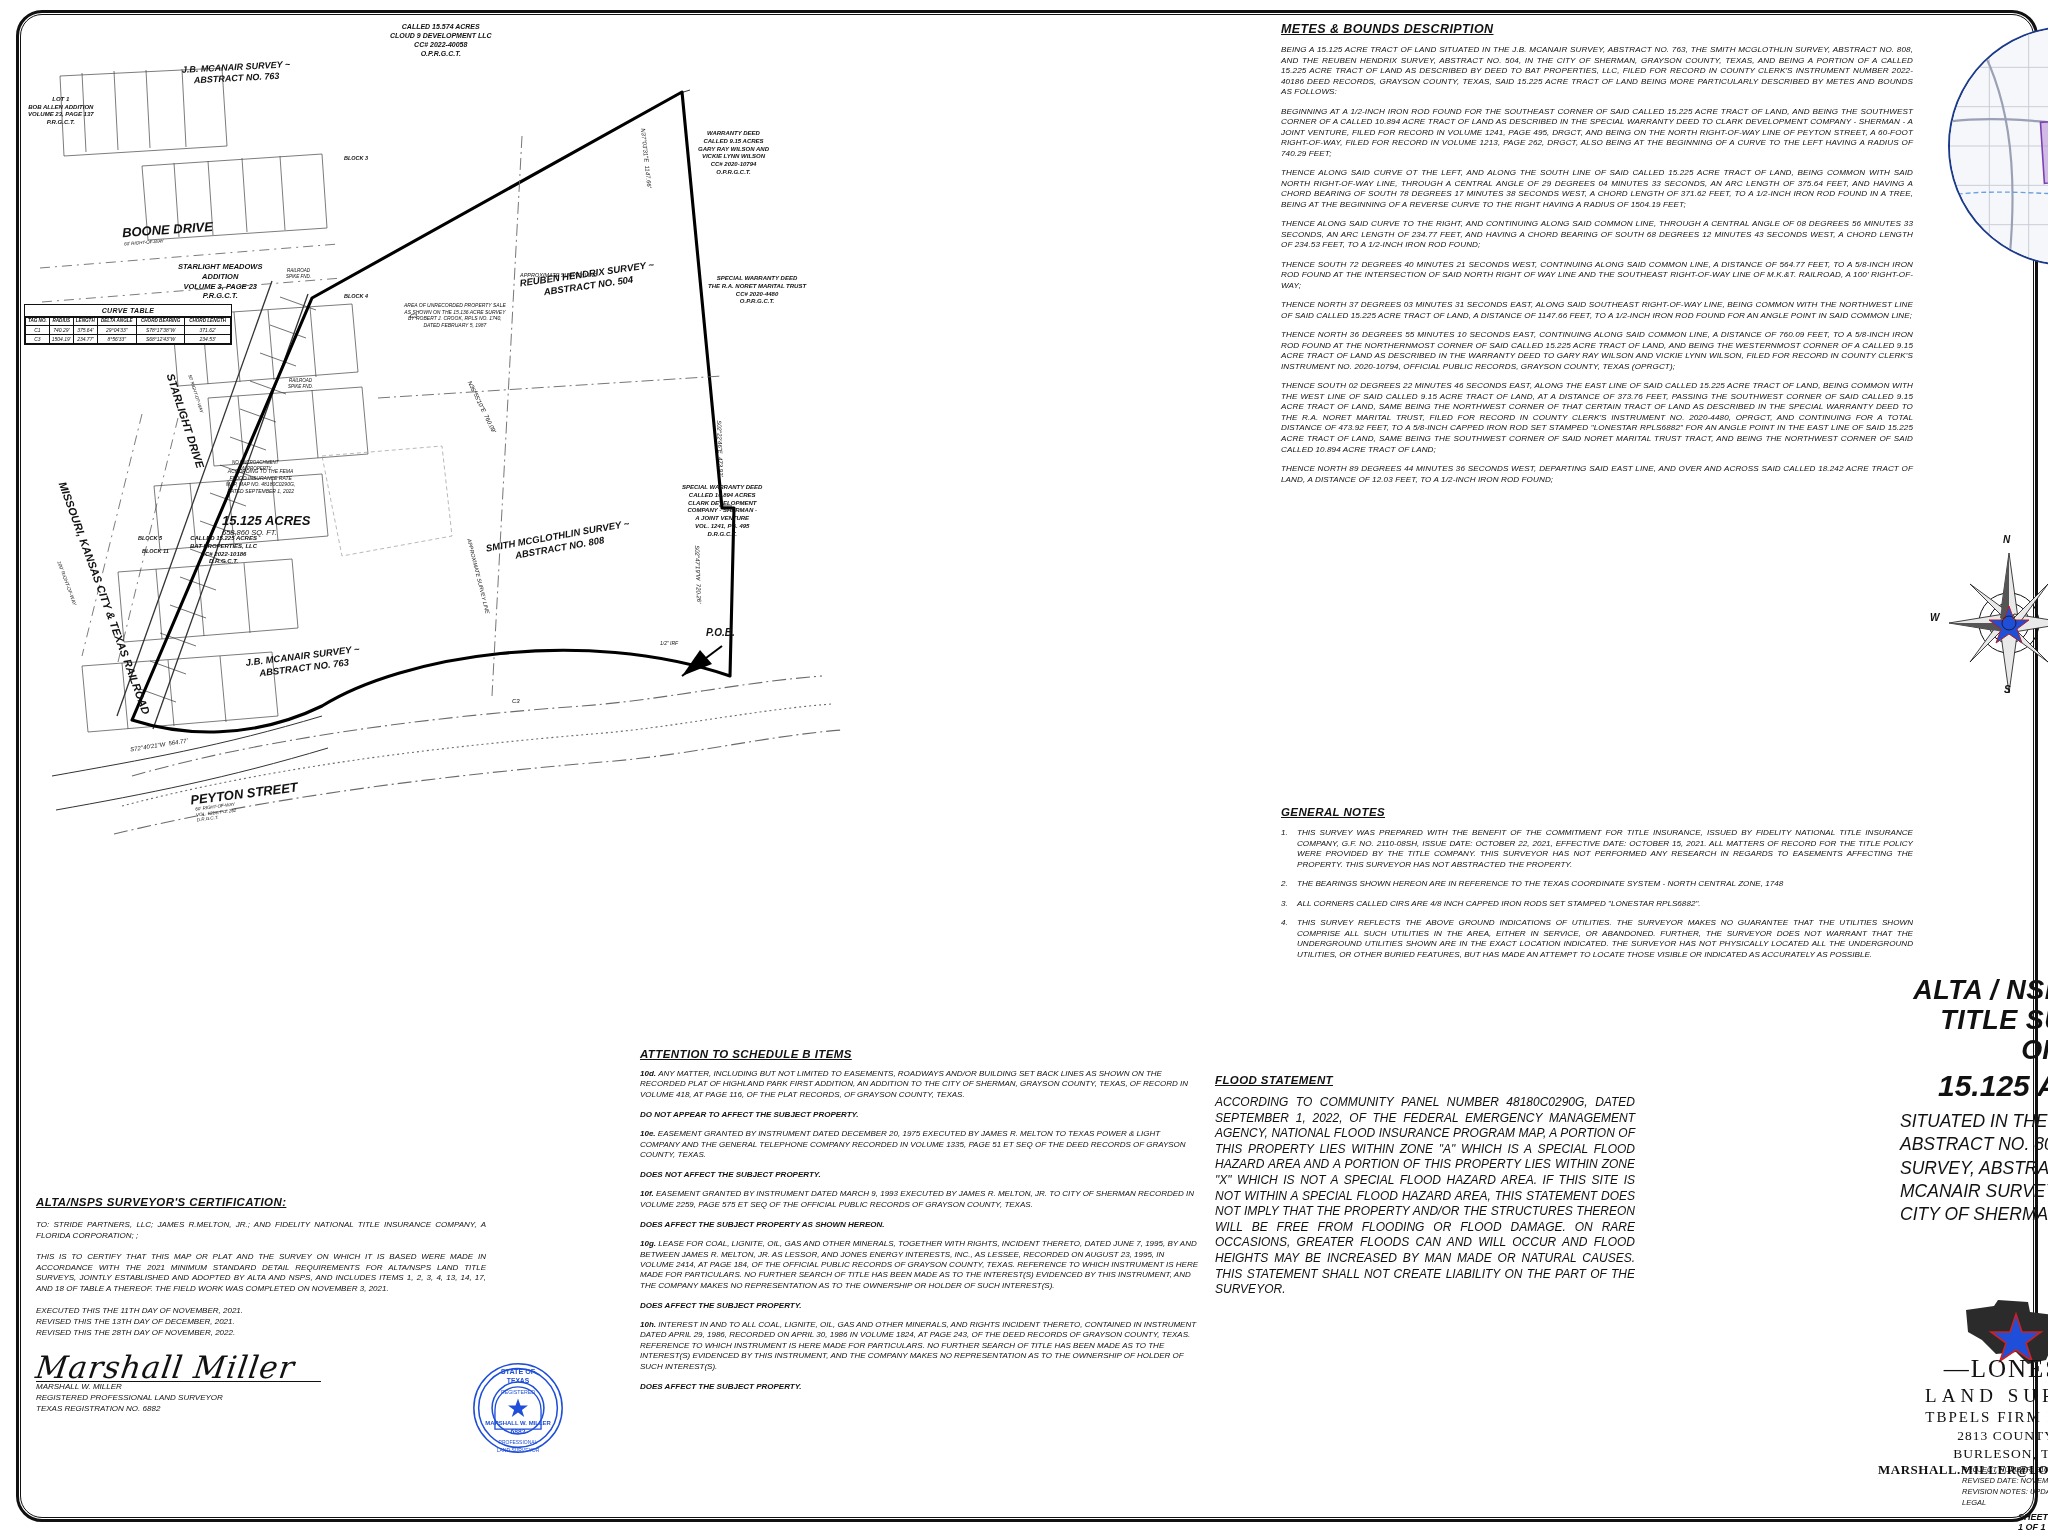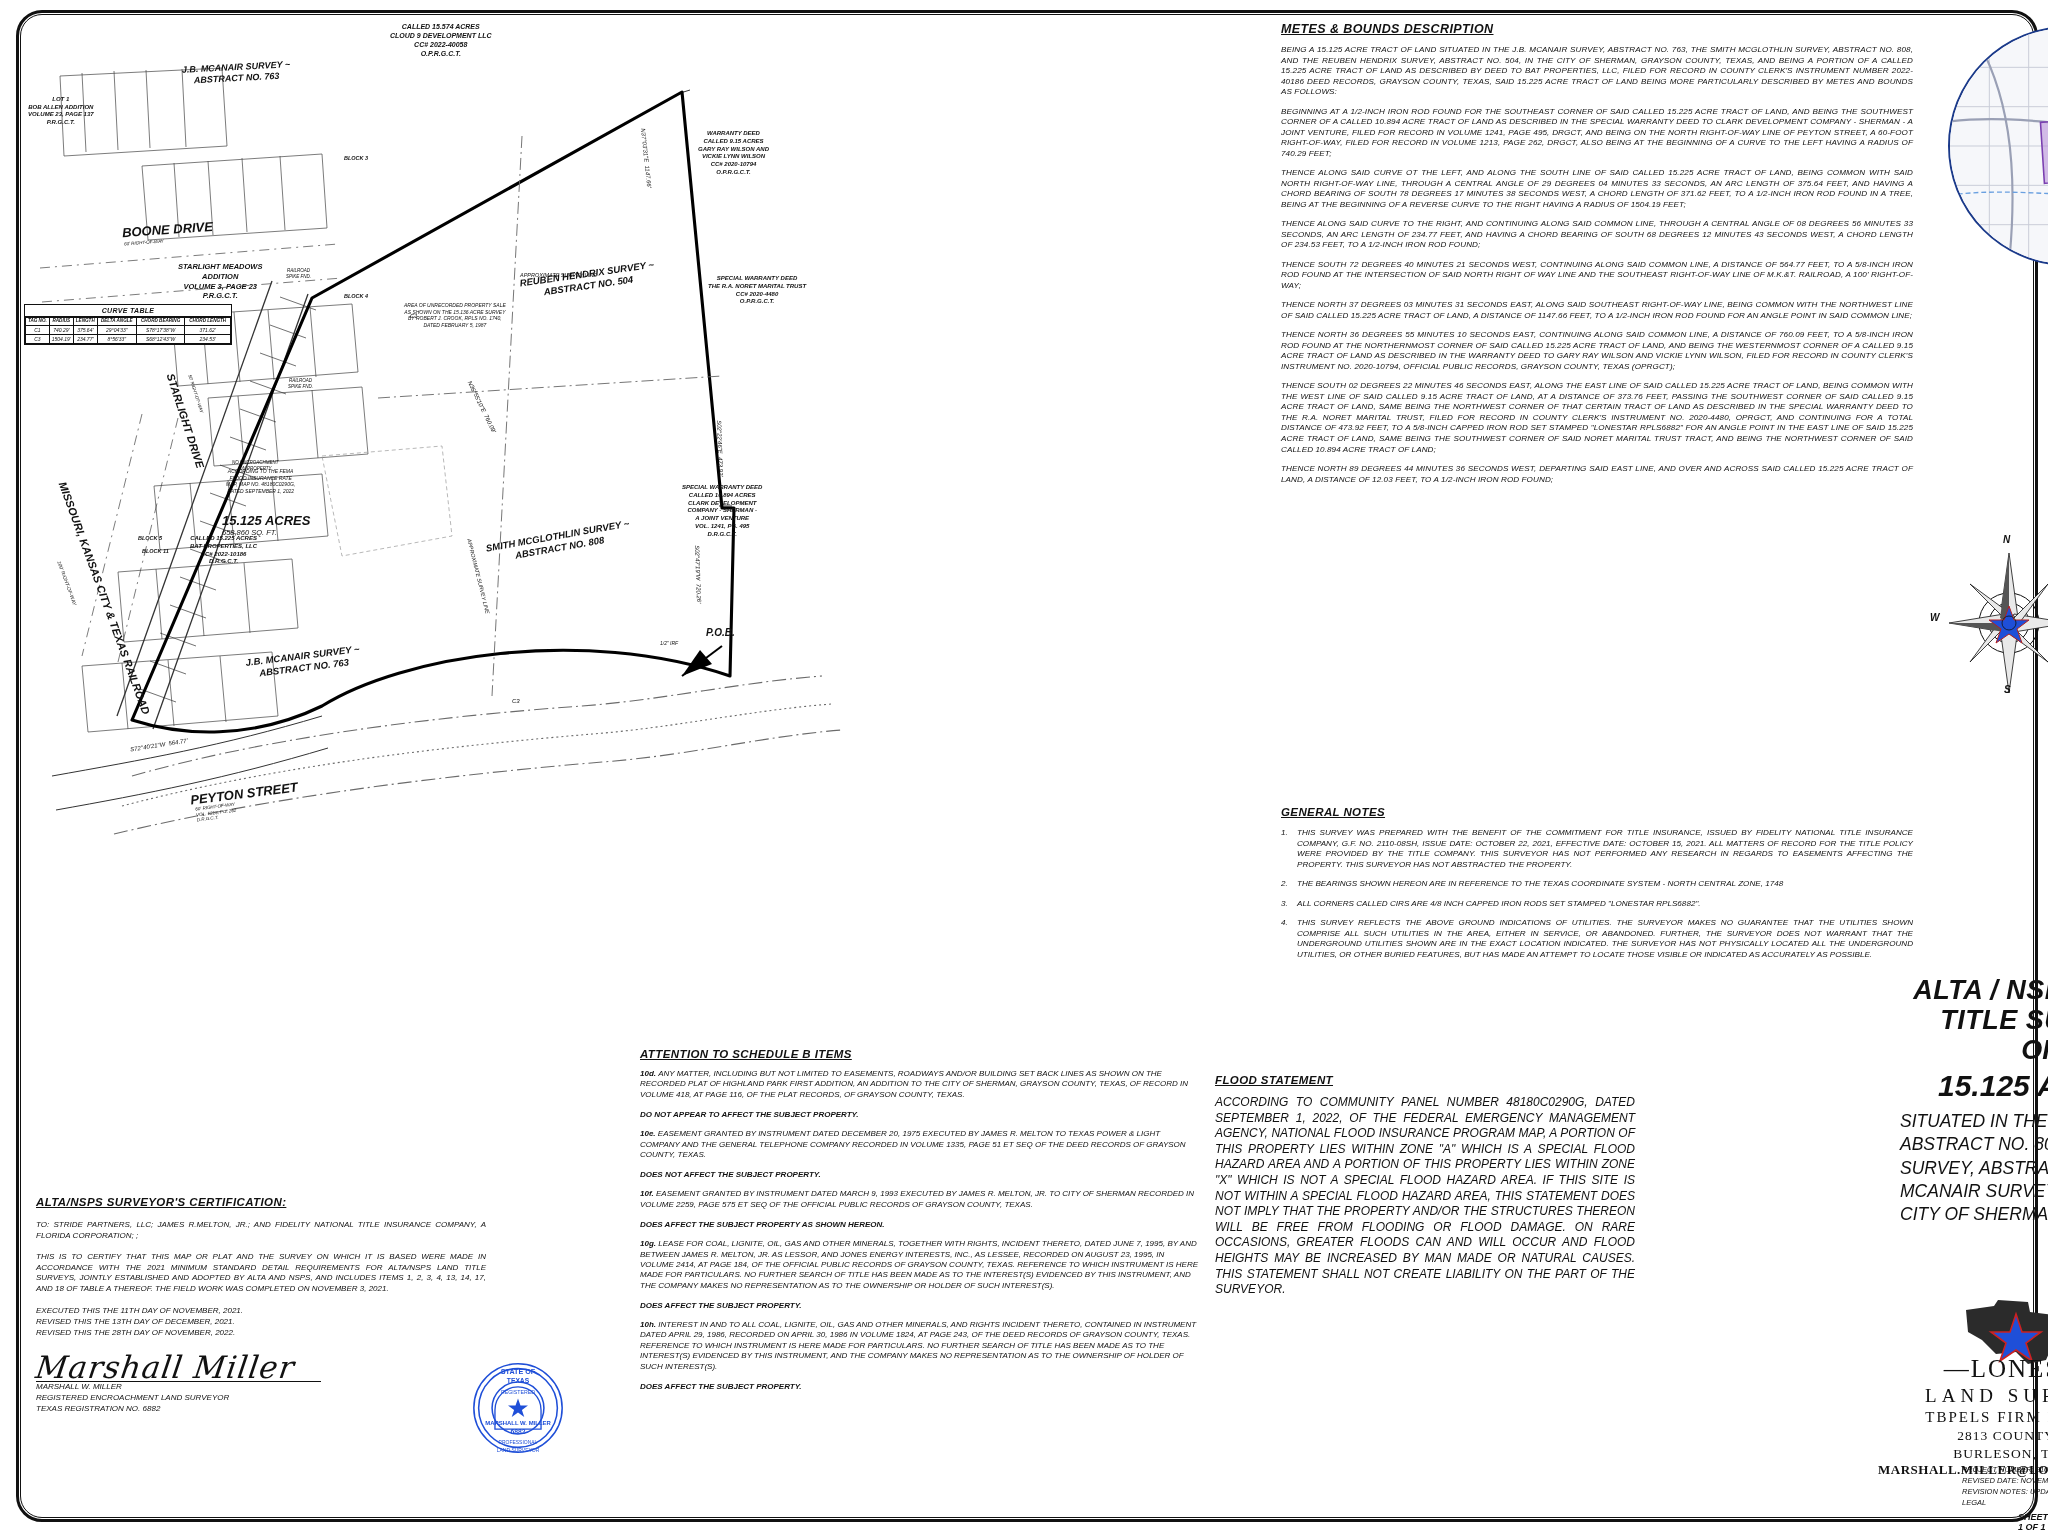--- a/index.html
+++ b/index.html
@@ -444,21 +444,21 @@
   <div class="blk" id="metes">
     <div class="hdr">METES &amp; BOUNDS DESCRIPTION</div>
     <p class="body-txt">BEING A 15.125 ACRE TRACT OF LAND SITUATED IN THE J.B. MCANAIR SURVEY, ABSTRACT NO. 763, THE SMITH MCGLOTHLIN SURVEY, ABSTRACT NO. 808, AND THE REUBEN HENDRIX SURVEY, ABSTRACT NO. 504, IN THE CITY OF SHERMAN, GRAYSON COUNTY, TEXAS, AND BEING A PORTION OF A CALLED 15.225 ACRE TRACT OF LAND AS DESCRIBED BY DEED TO BAT PROPERTIES, LLC, FILED FOR RECORD IN COUNTY CLERK'S INSTRUMENT NUMBER 2022-40186 DEED RECORDS, GRAYSON COUNTY, TEXAS, SAID 15.225 ACRE TRACT OF LAND BEING MORE PARTICULARLY DESCRIBED BY METES AND BOUNDS AS FOLLOWS:</p>
     <p class="body-txt">BEGINNING AT A 1/2-INCH IRON ROD FOUND FOR THE SOUTHEAST CORNER OF SAID CALLED 15.225 ACRE TRACT OF LAND, AND BEING THE SOUTHWEST CORNER OF A CALLED 10.894 ACRE TRACT OF LAND AS DESCRIBED IN THE SPECIAL WARRANTY DEED TO CLARK DEVELOPMENT COMPANY - SHERMAN - A JOINT VENTURE, FILED FOR RECORD IN VOLUME 1241, PAGE 495, DRGCT, AND BEING ON THE NORTH RIGHT-OF-WAY LINE OF PEYTON STREET, A 60-FOOT RIGHT-OF-WAY, FILED FOR RECORD IN VOLUME 1213, PAGE 262, DRGCT, ALSO BEING AT THE BEGINNING OF A CURVE TO THE LEFT HAVING A RADIUS OF 740.29 FEET;</p>
     <p class="body-txt">THENCE ALONG SAID CURVE OT THE LEFT, AND ALONG THE SOUTH LINE OF SAID CALLED 15.225 ACRE TRACT OF LAND, BEING COMMON WITH SAID NORTH RIGHT-OF-WAY LINE, THROUGH A CENTRAL ANGLE OF 29 DEGREES 04 MINUTES 33 SECONDS, AN ARC LENGTH OF 375.64 FEET, AND HAVING A CHORD BEARING OF SOUTH 78 DEGREES 17 MINUTES 38 SECONDS WEST, A CHORD LENGTH OF 371.62 FEET, TO A 1/2-INCH IRON ROD FOUND IN A TREE, BEING AT THE BEGINNING OF A REVERSE CURVE TO THE RIGHT HAVING A RADIUS OF 1504.19 FEET;</p>
     <p class="body-txt">THENCE ALONG SAID CURVE TO THE RIGHT, AND CONTINUING ALONG SAID COMMON LINE, THROUGH A CENTRAL ANGLE OF 08 DEGREES 56 MINUTES 33 SECONDS, AN ARC LENGTH OF 234.77 FEET, AND HAVING A CHORD BEARING OF SOUTH 68 DEGREES 12 MINUTES 43 SECONDS WEST, A CHORD LENGTH OF 234.53 FEET, TO A 1/2-INCH IRON ROD FOUND;</p>
     <p class="body-txt">THENCE SOUTH 72 DEGREES 40 MINUTES 21 SECONDS WEST, CONTINUING ALONG SAID COMMON LINE, A DISTANCE OF 564.77 FEET, TO A 5/8-INCH IRON ROD FOUND AT THE INTERSECTION OF SAID NORTH RIGHT OF WAY LINE AND THE SOUTHEAST RIGHT-OF-WAY LINE OF M.K.&amp;T. RAILROAD, A 100' RIGHT-OF-WAY;</p>
     <p class="body-txt">THENCE NORTH 37 DEGREES 03 MINUTES 31 SECONDS EAST, ALONG SAID SOUTHEAST RIGHT-OF-WAY LINE, BEING COMMON WITH THE NORTHWEST LINE OF SAID CALLED 15.225 ACRE TRACT OF LAND, A DISTANCE OF 1147.66 FEET, TO A 1/2-INCH IRON ROD FOUND FOR AN ANGLE POINT IN SAID COMMON LINE;</p>
     <p class="body-txt">THENCE NORTH 36 DEGREES 55 MINUTES 10 SECONDS EAST, CONTINUING ALONG SAID COMMON LINE, A DISTANCE OF 760.09 FEET, TO A 5/8-INCH IRON ROD FOUND AT THE NORTHERNMOST CORNER OF SAID CALLED 15.225 ACRE TRACT OF LAND, AND BEING THE WESTERNMOST CORNER OF A CALLED 9.15 ACRE TRACT OF LAND AS DESCRIBED IN THE WARRANTY DEED TO GARY RAY WILSON AND VICKIE LYNN WILSON, FILED FOR RECORD IN COUNTY CLERK'S INSTRUMENT NO. 2020-10794, OFFICIAL PUBLIC RECORDS, GRAYSON COUNTY, TEXAS (OPRGCT);</p>
     <p class="body-txt">THENCE SOUTH 02 DEGREES 22 MINUTES 46 SECONDS EAST, ALONG THE EAST LINE OF SAID CALLED 15.225 ACRE TRACT OF LAND, BEING COMMON WITH THE WEST LINE OF SAID CALLED 9.15 ACRE TRACT OF LAND, AT A DISTANCE OF 373.76 FEET, PASSING THE SOUTHWEST CORNER OF SAID CALLED 9.15 ACRE TRACT OF LAND, SAME BEING THE NORTHWEST CORNER OF THAT CERTAIN TRACT OF LAND AS DESCRIBED IN THE SPECIAL WARRANTY DEED TO THE R.A. NORET MARITAL TRUST, FILED FOR RECORD IN COUNTY CLERK'S INSTRUMENT NO. 2020-4480, OPRGCT, AND CONTINUING FOR A TOTAL DISTANCE OF 473.92 FEET, TO A 5/8-INCH CAPPED IRON ROD SET STAMPED "LONESTAR RPLS6882" FOR AN ANGLE POINT IN THE EAST LINE OF SAID 15.225 ACRE TRACT OF LAND, SAME BEING THE SOUTHWEST CORNER OF SAID NORET MARITAL TRUST TRACT, AND BEING THE NORTHWEST CORNER OF SAID CALLED 10.894 ACRE TRACT OF LAND;</p>
-    <p class="body-txt">THENCE NORTH 89 DEGREES 44 MINUTES 36 SECONDS WEST, DEPARTING SAID EAST LINE, AND OVER AND ACROSS SAID CALLED 15.225 ACRE TRACT OF LAND, A DISTANCE OF 12.03 FEET, TO A 1/2-INCH IRON ROD FOUND;</p>
+    <p class="body-txt">THENCE NORTH 89 DEGREES 44 MINUTES 36 SECONDS WEST, DEPARTING SAID EAST LINE, AND OVER AND ACROSS SAID CALLED 18.242 ACRE TRACT OF LAND, A DISTANCE OF 12.03 FEET, TO A 1/2-INCH IRON ROD FOUND;</p>
   </div>
 
   <div class="blk" id="gnotes">
     <div class="hdr">GENERAL NOTES</div>
     <ol>
       <li><span class="num">1.</span><span>THIS SURVEY WAS PREPARED WITH THE BENEFIT OF THE COMMITMENT FOR TITLE INSURANCE, ISSUED BY FIDELITY NATIONAL TITLE INSURANCE COMPANY, G.F. NO. 2110-08SH, ISSUE DATE: OCTOBER 22, 2021, EFFECTIVE DATE: OCTOBER 15, 2021. ALL MATTERS OF RECORD FOR THE TITLE POLICY WERE PROVIDED BY THE TITLE COMPANY. THIS SURVEYOR HAS NOT PERFORMED ANY RESEARCH IN REGARDS TO EASEMENTS AFFECTING THE PROPERTY. THIS SURVEYOR HAS NOT ABSTRACTED THE PROPERTY.</span></li>
       <li><span class="num">2.</span><span>THE BEARINGS SHOWN HEREON ARE IN REFERENCE TO THE TEXAS COORDINATE SYSTEM - NORTH CENTRAL ZONE, 1748</span></li>
       <li><span class="num">3.</span><span>ALL CORNERS CALLED CIRS ARE 4/8 INCH CAPPED IRON RODS SET STAMPED "LONESTAR RPLS6882".</span></li>
       <li><span class="num">4.</span><span>THIS SURVEY REFLECTS THE ABOVE GROUND INDICATIONS OF UTILITIES. THE SURVEYOR MAKES NO GUARANTEE THAT THE UTILITIES SHOWN COMPRISE ALL SUCH UTILITIES IN THE AREA, EITHER IN SERVICE, OR ABANDONED. FURTHER, THE SURVEYOR DOES NOT WARRANT THAT THE UNDERGROUND UTILITIES SHOWN ARE IN THE EXACT LOCATION INDICATED. THE SURVEYOR HAS NOT PHYSICALLY LOCATED ALL THE UNDERGROUND UTILITIES, OR OTHER BURIED FEATURES, BUT HAS MADE AN ATTEMPT TO LOCATE THOSE VISIBLE OR INDICATED AS ACCURATELY AS POSSIBLE.</span></li>
     </ol>
@@ -506,21 +506,21 @@
     <div class="dates">
       <div>EXECUTED THIS THE 11TH DAY OF NOVEMBER, 2021.</div>
       <div>REVISED THIS THE 13TH DAY OF DECEMBER, 2021.</div>
       <div>REVISED THIS THE 28TH DAY OF NOVEMBER, 2022.</div>
     </div>
     <div class="sig-wrap">
       <div class="sig-script">Marshall Miller</div>
       <div class="sig-rule"></div>
       <div class="sig-lines">
         <div>MARSHALL W. MILLER</div>
-        <div>REGISTERED ENCROACHMENT LAND SURVEYOR</div>
+        <div>REGISTERED PROFESSIONAL LAND SURVEYOR</div>
         <div>TEXAS REGISTRATION NO. 6882</div>
       </div>
     </div>
   </div>
 
   <div class="seal">
     <svg viewBox="0 0 100 100" xmlns="http://www.w3.org/2000/svg">
       <g fill="none" stroke="#1f4fd8" stroke-width="1.6">
         <circle cx="50" cy="50" r="46"></circle>
         <circle cx="50" cy="50" r="41"></circle>

